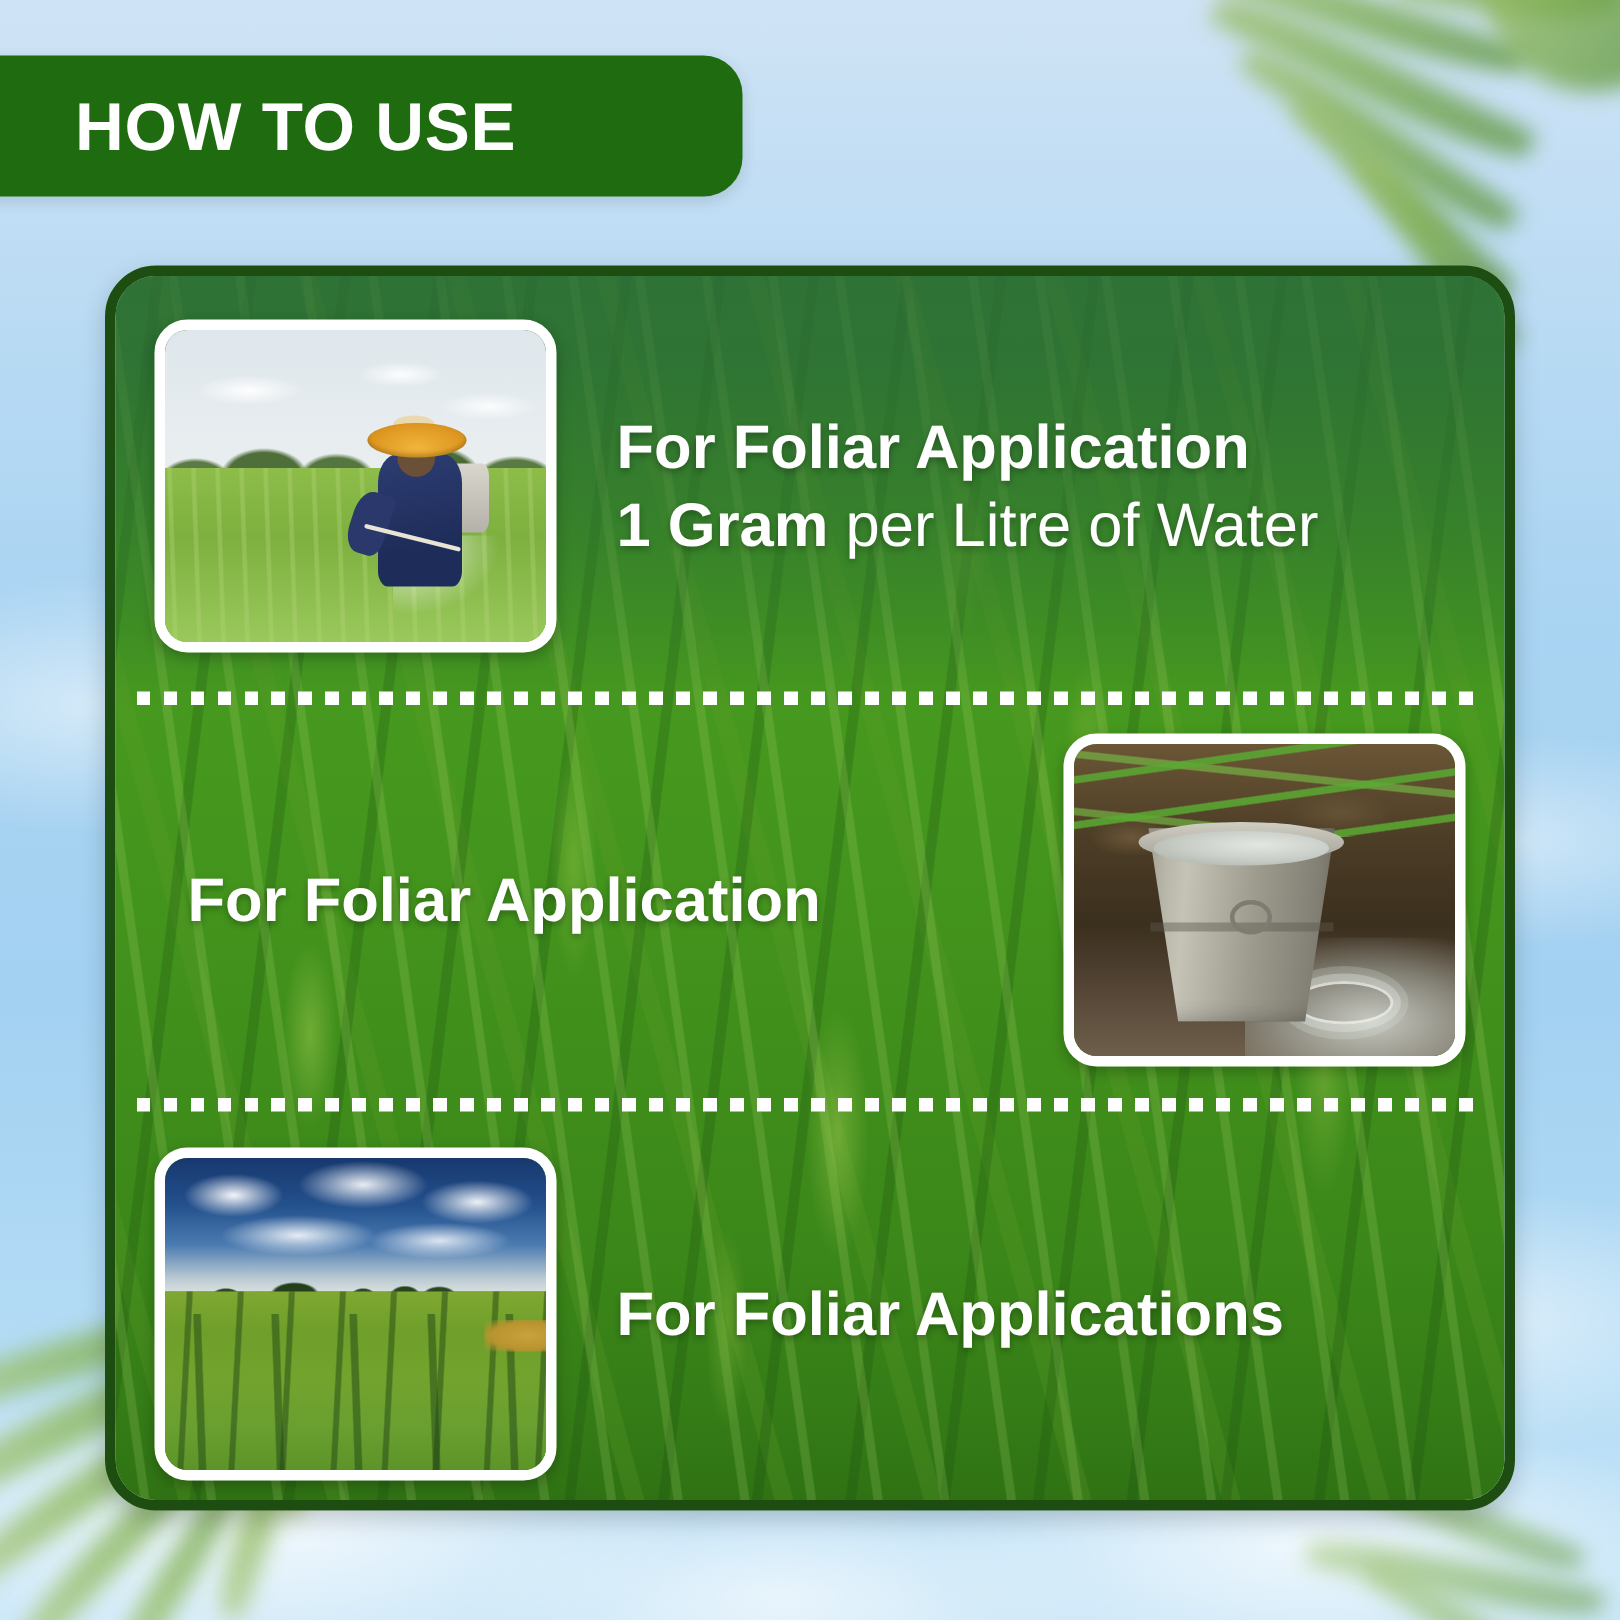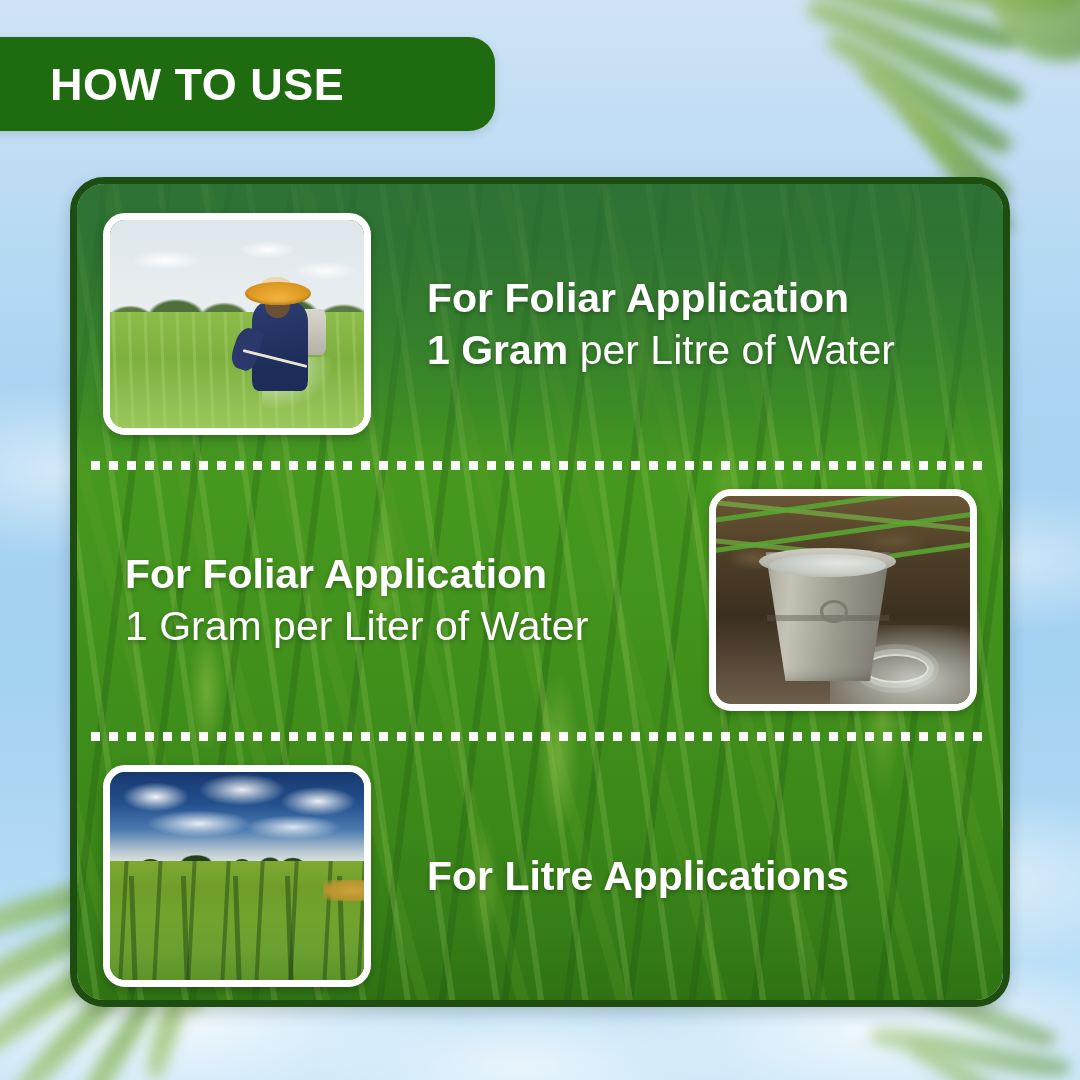--- a/index.html
+++ b/index.html
@@ -115,21 +115,20 @@
   }
 
   #card-content { position:absolute; inset:0; }
 
   
   .row {
     position:absolute;
     left:0; right:0;
     display:flex;
     align-items:center;
-    gap:16px;
   }
   #row-1 { top:0;   height:280px; padding:0 26px; }
   #row-2 { top:280; height:270px; padding:0 26px; }
   #row-3 { top:550; height:280px; padding:0 26px; }
 
   #row-1 { top:0px; }
   #row-2 { top:281px; }
   #row-3 { top:552px; }
 
   .row.reverse { flex-direction:row-reverse; }
@@ -344,34 +343,33 @@
           <div class="puddle"></div>
           <div class="ripple"></div>
           <div class="bucket"></div>
           <div class="bucket-band"></div>
           <div class="bucket-rim"></div>
           <div class="bucket-water"></div>
           <div class="bucket-handle"></div>
         </div>
         <div class="text-block">
           <div class="line-main">For Foliar Application</div>
-          <div class="line-sub"><span class="strong"></span><span>1 Gram per Liter of Water</span></div>
         </div>
       </div>
 
       <div class="divider" id="divider-2"></div>
 
       <div class="row" id="row-3">
         <div class="photo" id="photo-field">
           <div class="sky"></div>
           <div class="horizon-trees"></div>
           <div class="crop"></div>
           <div class="crop-rows"></div>
           <div class="sand-patch"></div>
         </div>
         <div class="text-block">
-          <div class="line-main">For Litre Applications</div>
+          <div class="line-main">For Foliar Applications</div>
         </div>
       </div>
 
     </div>
   </div>
 </div>
 
 </body></html>

